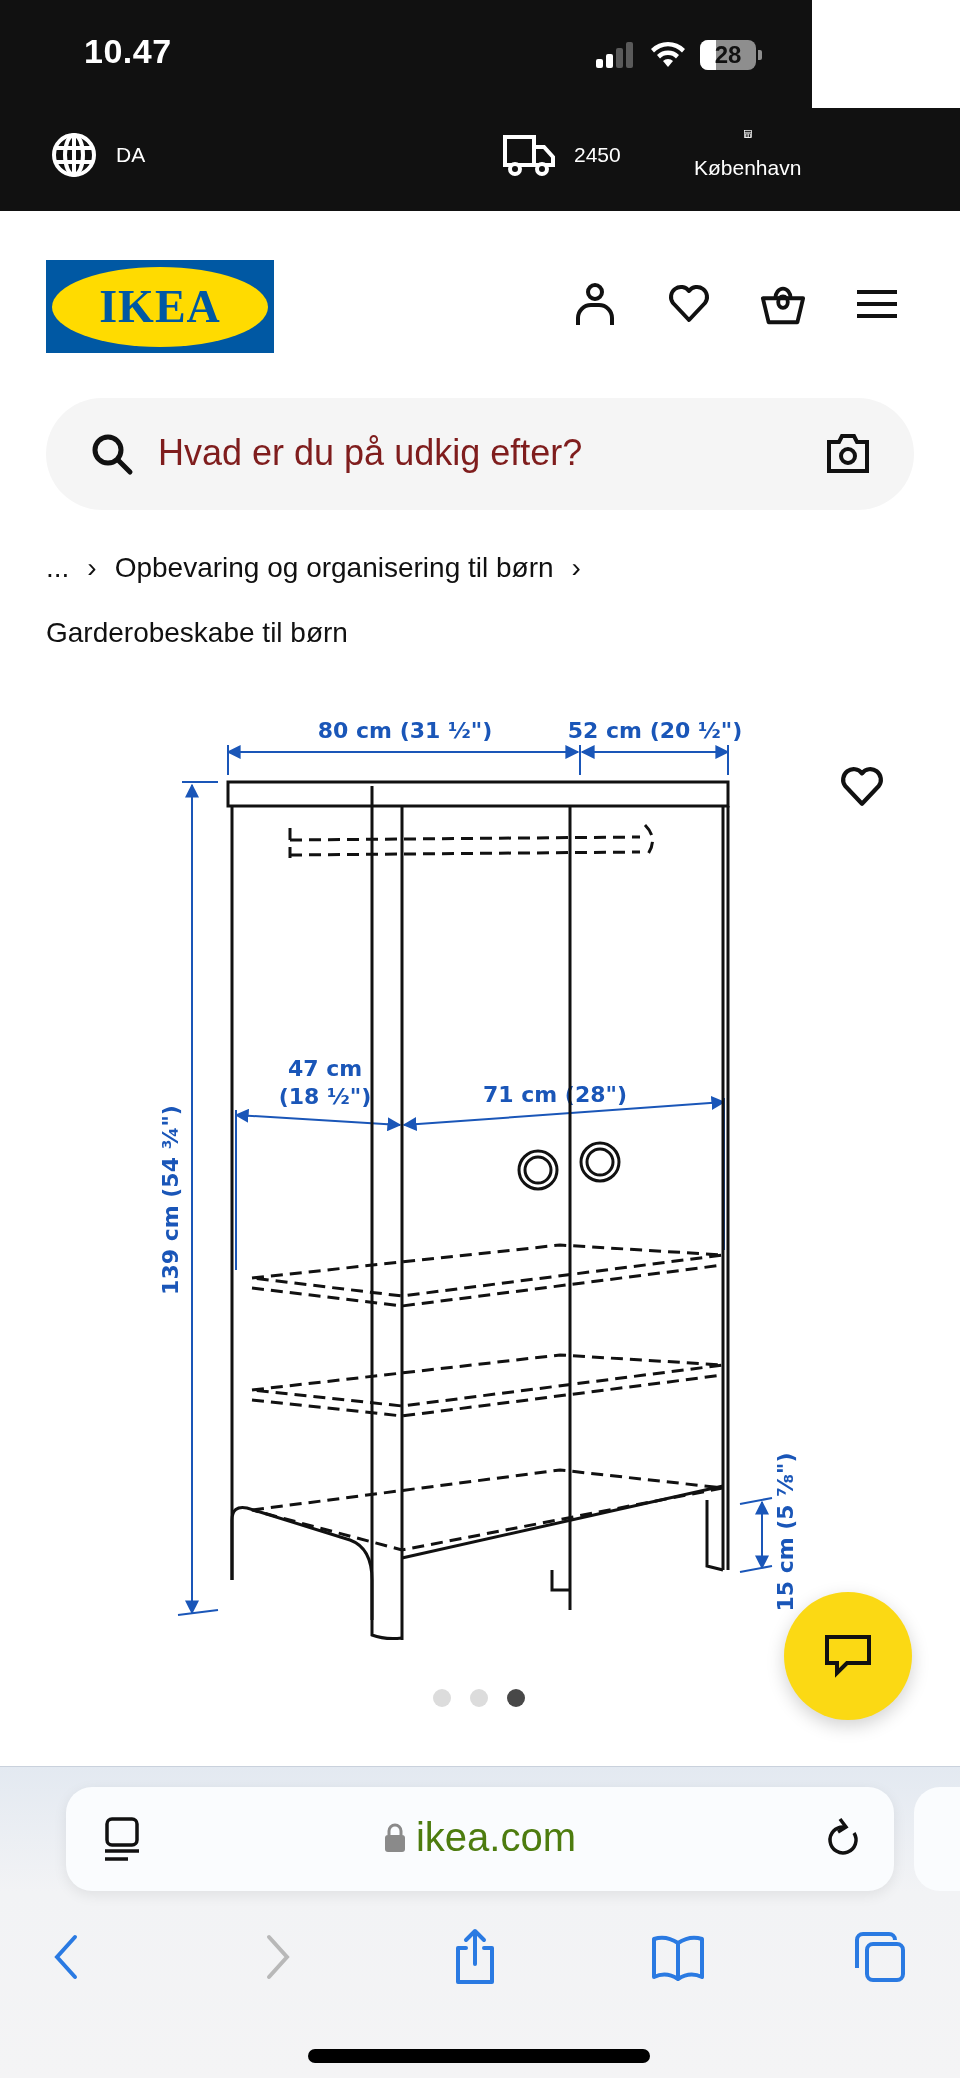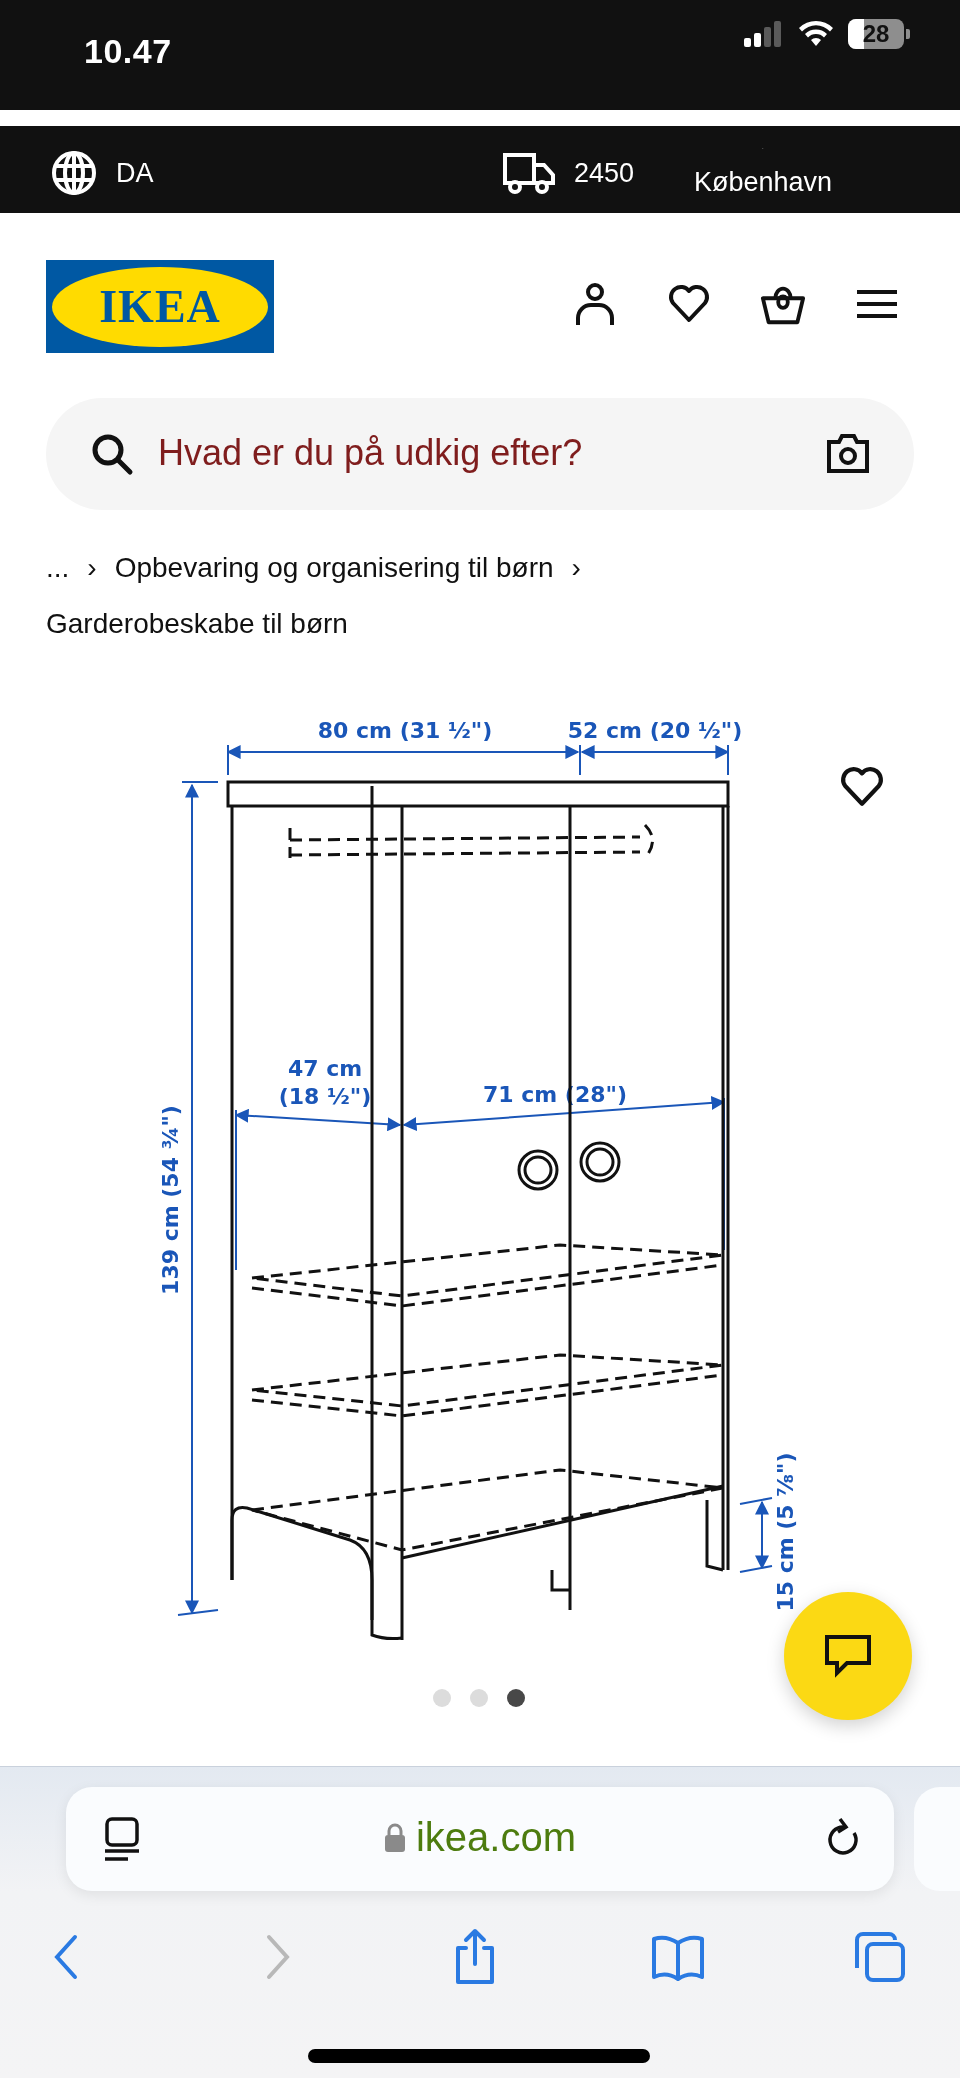--- a/index.html
+++ b/index.html
@@ -1,42 +1,42 @@
 <!DOCTYPE html>
 <html><head>
 <meta charset="utf-8">
 <style>
   * { box-sizing: border-box; margin: 0; padding: 0; }
   html, body { width: 960px; height: 2078px; overflow: hidden; background: #fff; font-family: "Liberation Sans", "DejaVu Sans", sans-serif; }
-  .statusbar { position: absolute; left: 0; top: 0; width: 960px; height: 110px; background: #111; color: #fff; }
+  .statusbar { position: absolute; left: 0; top: 0; width: 812px; height: 110px; background: #111; color: #fff; }
   .statusbar .time { position: absolute; left: 84px; top: 32px; font-size: 34px; font-weight: 600; letter-spacing: 0.5px; }
-  .statusbar .right { position: absolute; right: 50px; top: 19px; display: flex; align-items: center; gap: 14px; }
+  .statusbar .right { position: absolute; right: 50px; top: 40px; display: flex; align-items: center; gap: 14px; }
   .battery { width: 56px; height: 30px; border-radius: 8px; background: #8e8e8e; position: relative; overflow: hidden; display: flex; align-items: center; justify-content: center; color: #111; font-weight: 700; font-size: 24px; }
   .battery .fill { position: absolute; left: 0; top: 0; bottom: 0; width: 28%; background: #fff; }
   .battery span { position: relative; }
   .battery-cap { width: 4px; height: 10px; background: #8e8e8e; border-radius: 0 2px 2px 0; margin-left: -12px; }
 
-  .topbar { position: absolute; left: 0; top: 126px; width: 960px; height: 103px; background: #111; color: #fff; font-size: 27px; padding-left: 15px; }
+  .topbar { position: absolute; left: 0; top: 108px; width: 960px; height: 103px; background: #111; color: #fff; font-size: 21px; padding-left: 15px; }
   .topbar .item { position: absolute; top: 22px; display: flex; align-items: center; gap: 18px; height: 50px; }
 
   .header { position: absolute; left: 0; top: 213px; width: 960px; height: 180px; background: #fff; }
   .logo { position: absolute; left: 46px; top: 47px; width: 228px; height: 93px; background: #0058a3; display: flex; align-items: center; justify-content: center; }
   .logo .oval { width: 216px; height: 80px; border-radius: 50%; background: #ffdb00; display: flex; align-items: center; justify-content: center; }
   .logo .txt { color: #0058a3; font-weight: 900; font-size: 46px; letter-spacing: 1px; font-family: Liberation Serif, serif; }
   .hicons { position: absolute; top: 68px; right: 60px; display: flex; gap: 48px; align-items: center; }
   .hicons .ic { width: 46px; height: 46px; display: flex; align-items: center; justify-content: center; }
 
   .search { position: absolute; left: 46px; top: 398px; width: 868px; height: 112px; border-radius: 56px; background: #f5f5f5; }
   .search .sicon { position: absolute; left: 44px; top: 34px; }
   .search .placeholder { position: absolute; left: 112px; top: 34px; font-size: 36px; color: #7f1d1d; }
   .search .cam { position: absolute; right: 44px; top: 34px; }
 
   .crumbs { position: absolute; left: 46px; top: 548px; font-size: 28px; color: #111; line-height: 40px; }
   .crumbs .row { display: flex; align-items: center; gap: 18px; }
-  .crumbs .row2 { margin-top: 16px; }
+  .crumbs .row2 { margin-top: 25px; }
 
   .product-image { position: absolute; left: 140px; top: 700px; width: 680px; height: 950px; }
   .wish { position: absolute; left: 840px; top: 766px; width: 48px; height: 48px; }
 
   .dots { position: absolute; top: 1689px; left: 433px; display: flex; gap: 19px; }
   .dot { width: 18px; height: 18px; border-radius: 50%; background: #dcdcdc; }
   .dot.active { background: #484848; }
 
   .chat { position: absolute; left: 784px; top: 1592px; width: 128px; height: 128px; border-radius: 50%; background: #fbd914; box-shadow: 0 6px 18px rgba(0,0,0,0.18); display: flex; align-items: center; justify-content: center; }
 

